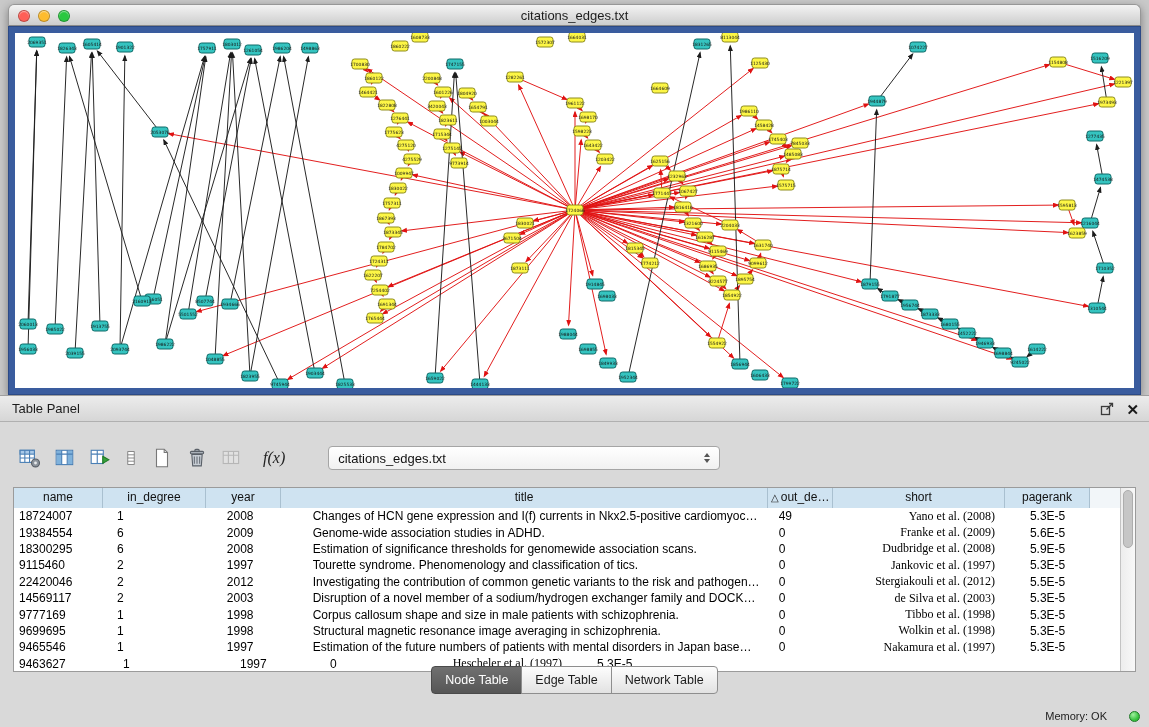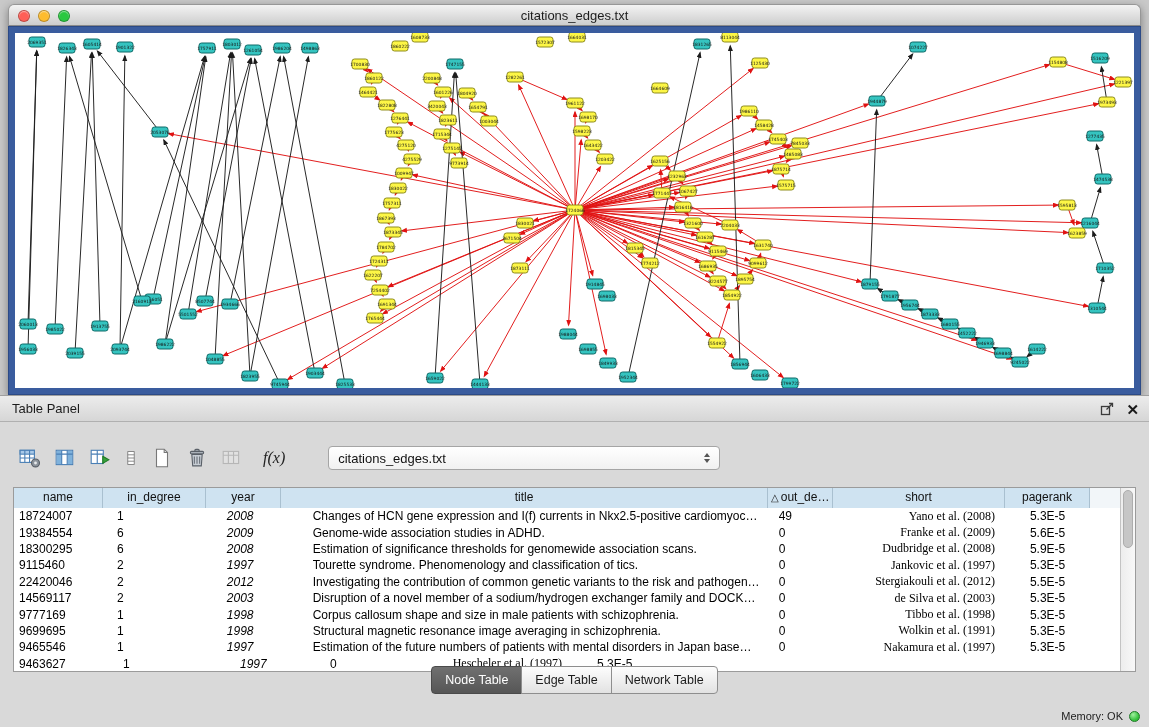--- a/index.html
+++ b/index.html
@@ -93,21 +93,21 @@
     text-align:center; overflow:hidden; white-space:nowrap;
   }
   .hcell.c-out{ text-align:left; padding-left:3px; }
   .hcell.c-fill{ flex:1; background:#f2f6f9; border-right:none; }
   .sort-tri{ font-size:10px; margin-right:2px; color:#222; }
   .tbody{ flex:1; overflow:hidden; }
   .trow{ display:flex; height:16.4px; align-items:center; background:#fff;gap:15px; }
   .cell{ font-size:12px; color:#000; overflow:hidden; white-space:nowrap; }
   .c-name{ width:89px; }  .cell.c-name{ padding-left:5px; }
   .c-indeg{ width:103px; } .cell.c-indeg{ padding-left:5px; }
-  .c-year{ width:75px; }  .cell.c-year{ padding-left:4px;font-style:italic; }
+  .c-year{ width:75px; }  .cell.c-year{ padding-left:4px; }
   .c-title{ width:487px; } .cell.c-title{ padding-left:5px; }
   .c-out{ width:65px; }   .cell.c-out{ padding-left:4px; }
   .c-short{ width:172px; } .cell.c-short{ text-align:right; padding-right:16px;font-family:Liberation Serif, serif; }
   .c-page{ width:85px; }  .cell.c-page{ padding-left:4px; }
   .cell.c-fill{ flex:1; }
   .vscroll{
     width:15px; border-left:1px solid #c3c3c3;
     background:linear-gradient(to right,#ededed,#f8f8f8);
     position:relative;
   }
@@ -123,21 +123,21 @@
     background:linear-gradient(#fdfdfd,#e2e2e2); color:#1c1c1c;
   }
   .tab:first-child{ border-radius:4px 0 0 4px; margin-left:0; }
   .tab:last-child{ border-radius:0 4px 4px 0; }
   .tab.selected{
     background:linear-gradient(#707070,var(--tab-sel));
     color:#fff; border-color:#4a4a4a;
   }
 
   .statusbar{ position:absolute; bottom:0; left:0; right:0; height:26px; }
-  .status-right{ position:absolute; right:9px; bottom:5px; display:flex; align-items:center; gap:6px; }
+  .status-right{ position:absolute; right:9px; bottom:5px; display:flex; align-items:center; gap:22px; }
   .memory-label{ font-size:11px; color:#222; }
   .memory-dot{
     width:11px; height:11px; border-radius:50%;
     background:radial-gradient(circle at 35% 30%, #9ff09f, var(--status-green) 65%);
     border:1px solid #1f7a26;
   }
 </style>
 </head>
 <body>
 
@@ -1025,21 +1025,21 @@
               <div class="cell c-short">Tibbo et al. (1998)</div>
               <div class="cell c-page">5.3E-5</div>
               <div class="cell c-fill"></div>
             </div>
             <div class="trow">
               <div class="cell c-name">9699695</div>
               <div class="cell c-indeg">1</div>
               <div class="cell c-year">1998</div>
               <div class="cell c-title">Structural magnetic resonance image averaging in schizophrenia.</div>
               <div class="cell c-out">0</div>
-              <div class="cell c-short">Wolkin et al. (1991)</div>
+              <div class="cell c-short">Wolkin et al. (1998)</div>
               <div class="cell c-page">5.3E-5</div>
               <div class="cell c-fill"></div>
             </div>
             <div class="trow">
               <div class="cell c-name">9465546</div>
               <div class="cell c-indeg">1</div>
               <div class="cell c-year">1997</div>
               <div class="cell c-title">Estimation of the future numbers of patients with mental disorders in Japan base…</div>
               <div class="cell c-out">0</div>
               <div class="cell c-short">Nakamura et al. (1997)</div>

